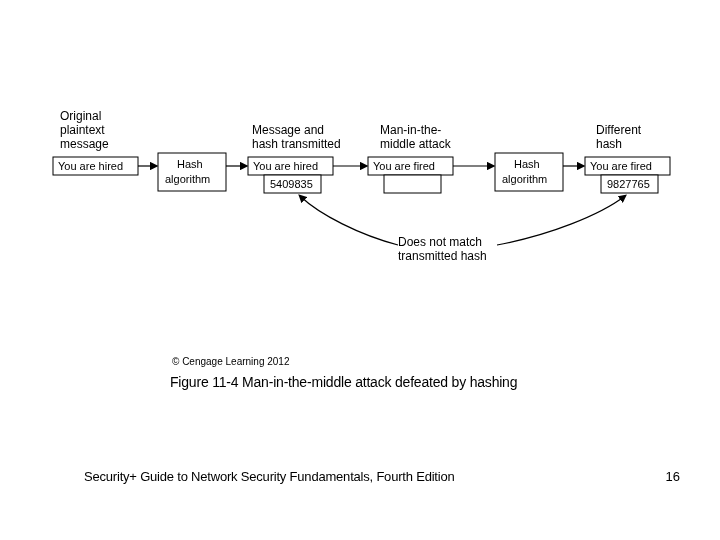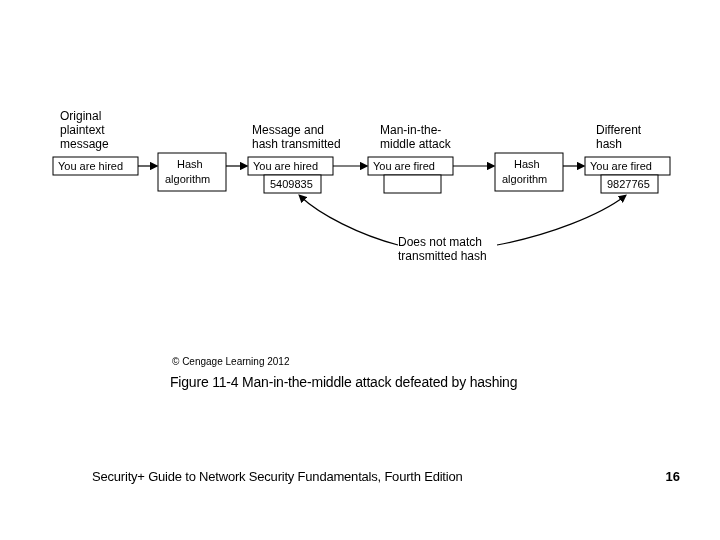--- a/index.html
+++ b/index.html
@@ -31,33 +31,32 @@
   .copyright {
     position: absolute;
     left: 172px;
     top: 356px;
     font-size: 10px;
     color: #000;
     text-align: right;
   }
   .footer {
     position: absolute;
-    left: 92px;
+    left: 84px;
     bottom: 56px;
     font-size: 13px;
     color: #000;
     letter-spacing: -0.2px;
   }
   .pagenum {
     position: absolute;
     right: 40px;
     bottom: 56px;
     font-size: 13px;
     color: #000;
-    font-weight: bold;
   }
   text {
     font-family: Arial, Helvetica, sans-serif;
     fill: #000;
   }
   .box {
     fill: #fff;
     stroke: #000;
     stroke-width: 1;
   }

